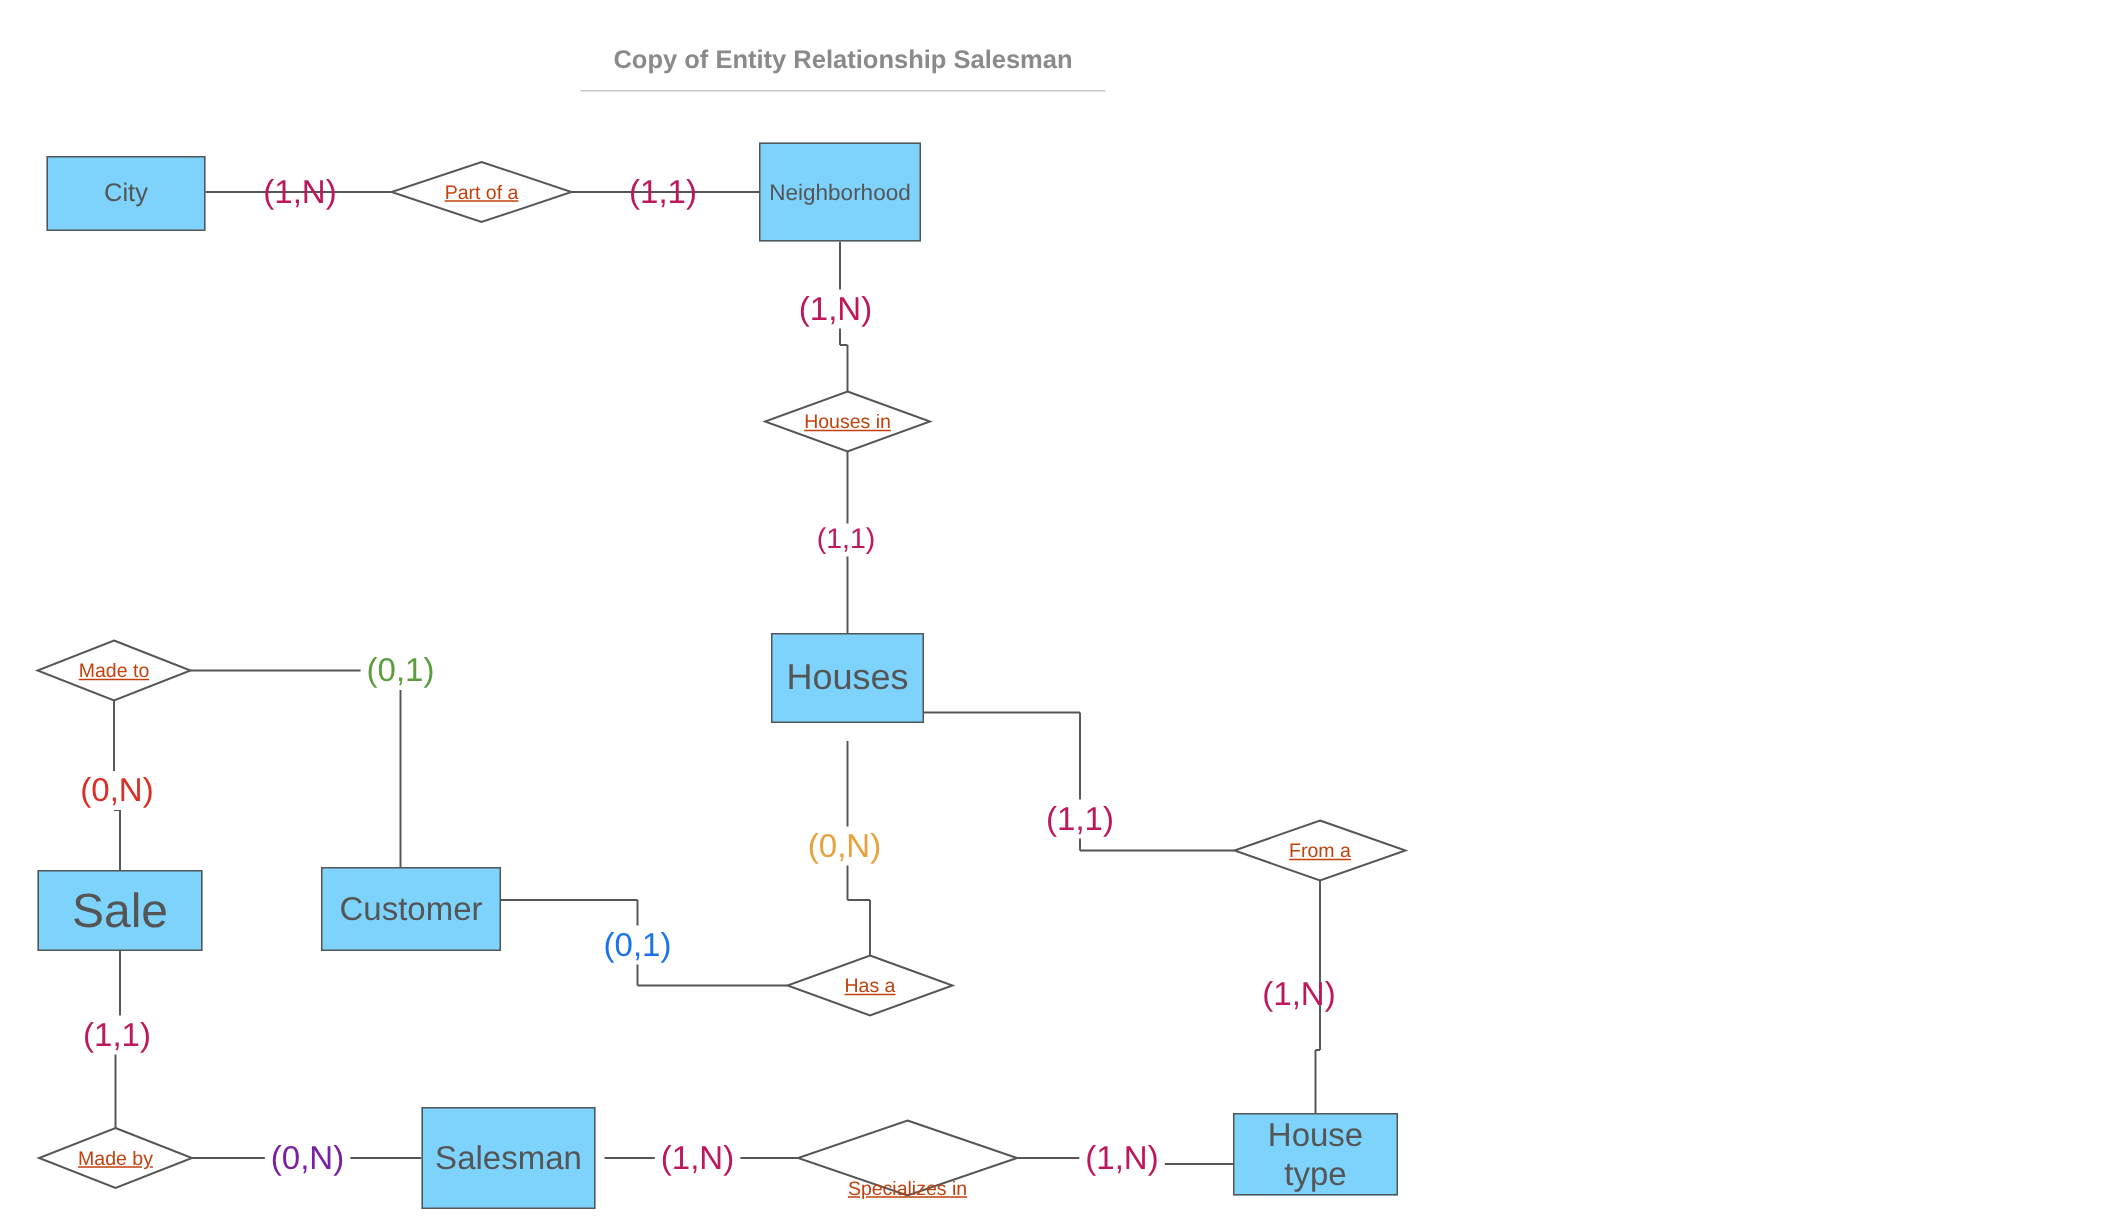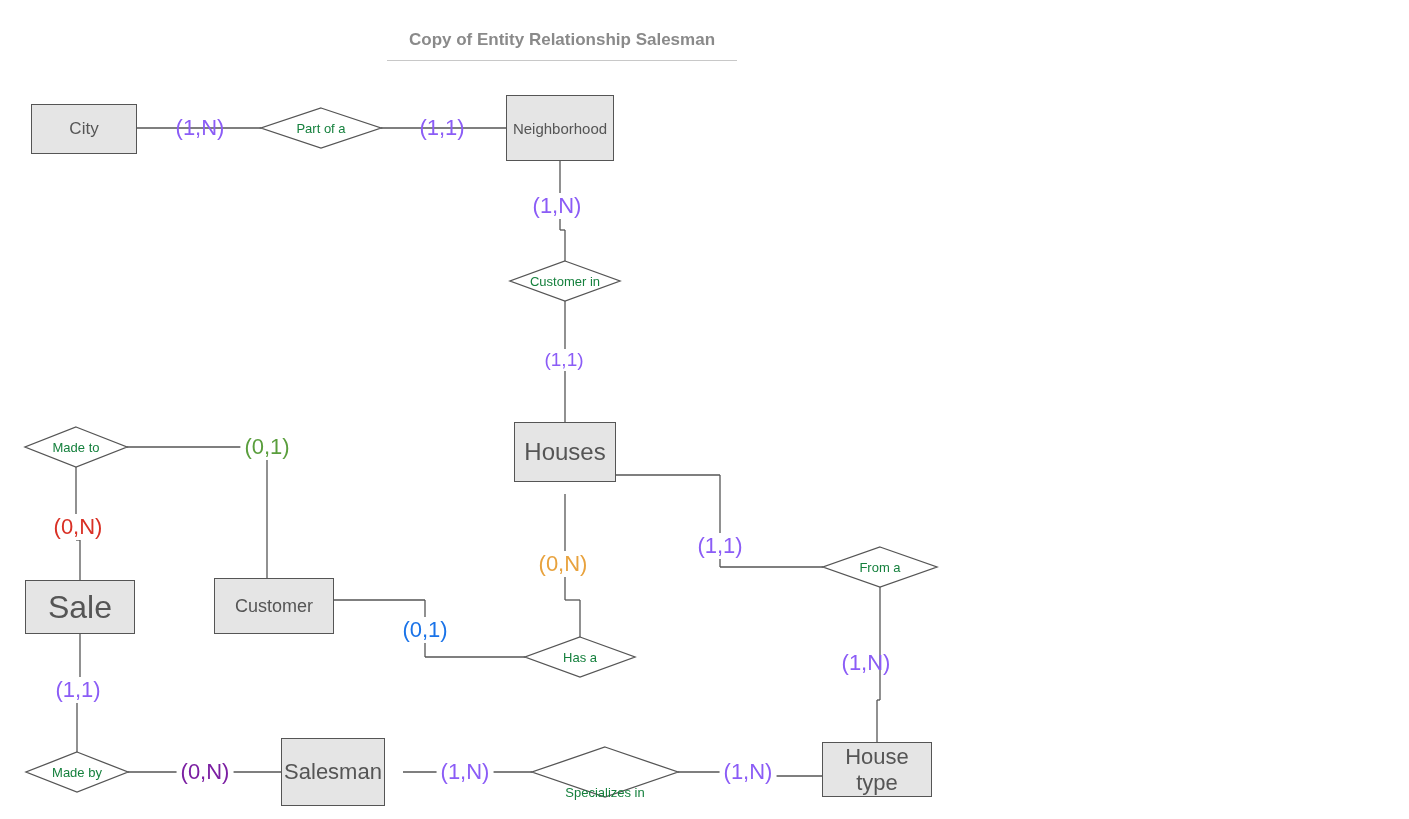--- a/index.html
+++ b/index.html
@@ -20,40 +20,41 @@
     font-size: 17px;
     font-weight: bold;
     color: #8a8a8a;
     border-bottom: 1px solid #c8c8c8;
     padding-bottom: 10px;
   }
   svg { position: absolute; left: 0; top: 0; }
   .entity {
     position: absolute;
     border: 1.5px solid #555;
-    background: #e5e5e5;
+    background: #7dd3fc;
     display: flex;
     align-items: center;
     justify-content: center;
     text-align: center;
     color: #555;
     box-sizing: border-box;
   }
   .rel-label {
     position: absolute;
     font-size: 13px;
-    color: #15803d;
+    color: #c2410c;
     text-align: center;
     transform: translate(-50%, -50%);
     white-space: nowrap;
+    text-decoration: underline;
   }
   .card {
     position: absolute;
     font-size: 22px;
-    color: #8b5cf6;
+    color: #be185d;
     transform: translate(-50%, -50%);
     white-space: nowrap;
   }
 </style>
 </head>
 <body>
 
 <div class="title">Copy of  Entity Relationship Salesman</div>
 
 <svg width="1409" height="819">
@@ -112,33 +113,33 @@
   <line x1="616" y1="475" x2="720" y2="475" stroke="#555" stroke-width="1.3"></line>
   <line x1="720" y1="475" x2="720" y2="567" stroke="#555" stroke-width="1.3"></line>
   <line x1="720" y1="567" x2="823" y2="567" stroke="#555" stroke-width="1.3"></line>
 
   <line x1="880" y1="587" x2="880" y2="700" stroke="#555" stroke-width="1.3"></line>
   <line x1="880" y1="700" x2="877" y2="700" stroke="#555" stroke-width="1.3"></line>
   <line x1="877" y1="700" x2="877" y2="742" stroke="#555" stroke-width="1.3"></line>
 </svg>
 
 <div class="rel-label" style="left:321px; top:128px;">Part of a</div>
-<div class="rel-label" style="left:565px; top:281px;">Customer in</div>
+<div class="rel-label" style="left:565px; top:281px;">Houses in</div>
 <div class="rel-label" style="left:76px; top:447px;">Made to</div>
 <div class="rel-label" style="left:580px; top:657px;">Has a</div>
 <div class="rel-label" style="left:880px; top:567px;">From a</div>
 <div class="rel-label" style="left:77px; top:772px;">Made by</div>
 <div class="rel-label" style="left:605px; top:792px;">Specializes in</div>
 
 <div class="entity" style="left:31px; top:104px; width:106px; height:50px; font-size:17px;">City</div>
 <div class="entity" style="left:506px; top:95px; width:108px; height:66px; font-size:15px;">Neighborhood</div>
 <div class="entity" style="left:514px; top:422px; width:102px; height:60px; font-size:24px;">Houses</div>
 <div class="entity" style="left:25px; top:580px; width:110px; height:54px; font-size:32px;">Sale</div>
-<div class="entity" style="left:214px; top:578px; width:120px; height:56px; font-size:18px;">Customer</div>
-<div class="entity" style="left:281px; top:738px; width:104px; height:68px; font-size:22px;">Salesman</div>
+<div class="entity" style="left:214px; top:578px; width:120px; height:56px; font-size:22px;">Customer</div>
+<div class="entity" style="left:281px; top:738px; width:116px; height:68px; font-size:22px;">Salesman</div>
 <div class="entity" style="left:822px; top:742px; width:110px; height:55px; font-size:22px;text-align:center;">House type</div>
 
 <div class="card" style="left:200px; top:128px; font-size:22px;">(1,N)</div>
 <div class="card" style="left:442px; top:128px; font-size:22px;">(1,1)</div>
 <div class="card" style="left:557px; top:206px; font-size:22px; background:#fff; padding:0 4px;">(1,N)</div>
 <div class="card" style="left:564px; top:360px; font-size:19px; background:#fff; padding:0 4px;">(1,1)</div>
 
 <div class="card" style="left:267px; top:447px; font-size:22px; color:#5a9e3d; background:#fff; padding:0 4px;">(0,1)</div>
 <div class="card" style="left:78px; top:527px; font-size:22px; color:#d93025; background:#fff; padding:0 4px;">(0,N)</div>
 <div class="card" style="left:78px; top:690px; font-size:22px; background:#fff; padding:0 4px;">(1,1)</div>

